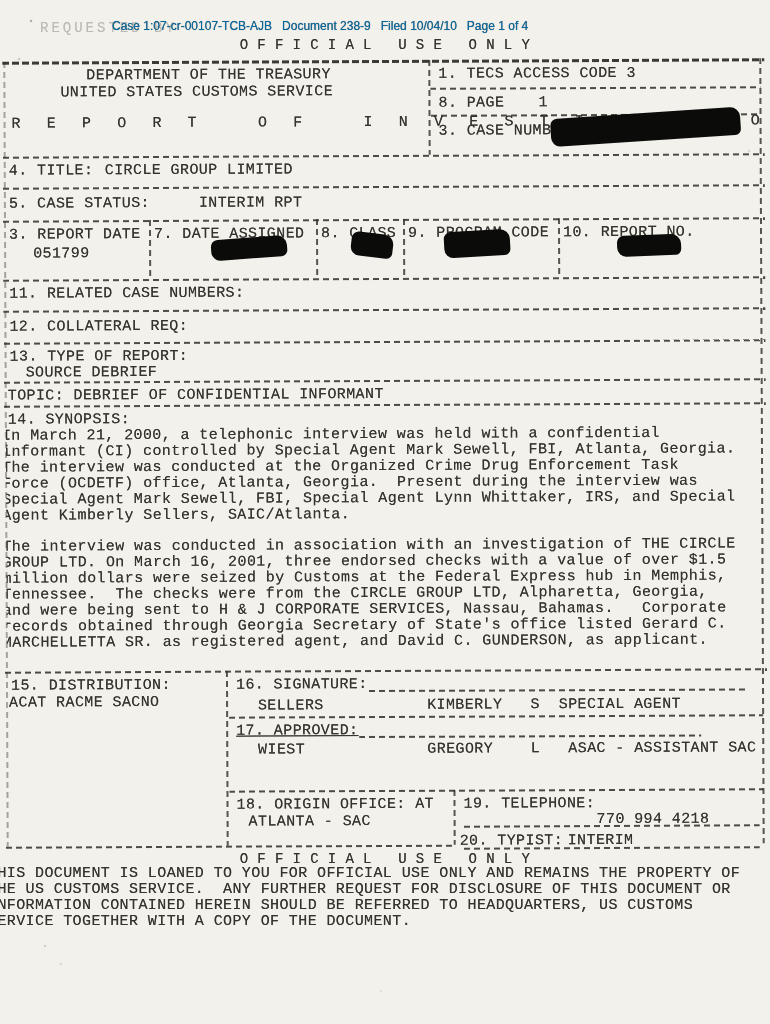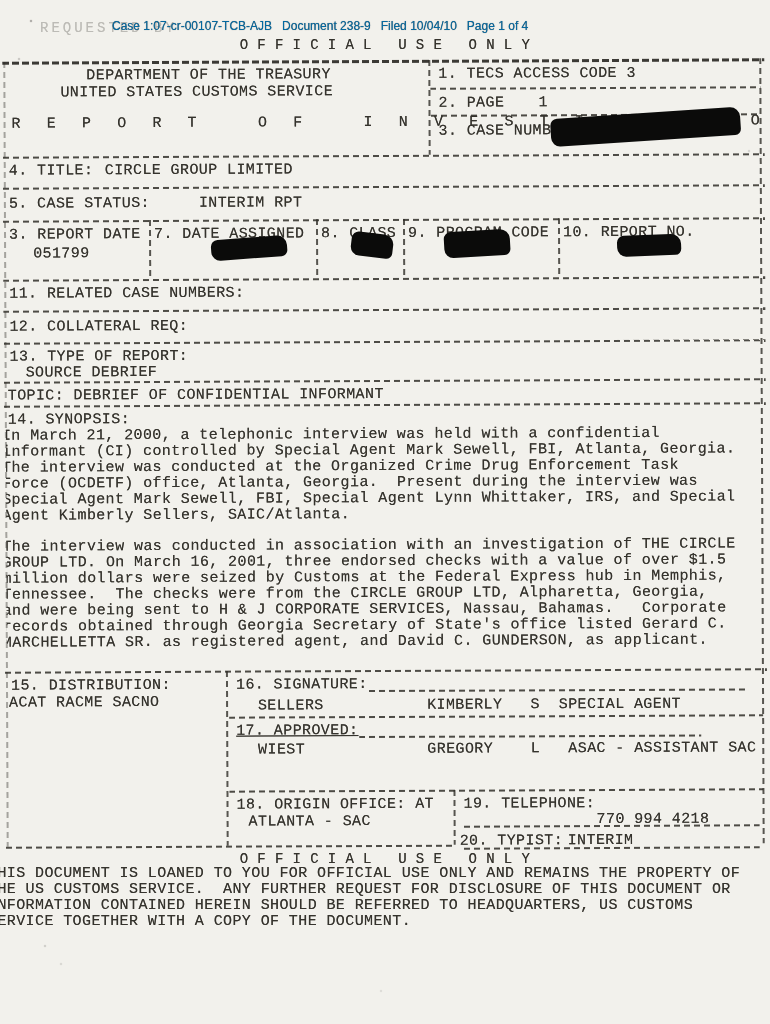--- a/index.html
+++ b/index.html
@@ -68,21 +68,21 @@
     <div class="dash-v" style="left:5px;top:0;height:785px;opacity:.5;"></div>
     <div class="dash-v" style="left:761px;top:0;height:785px;"></div>
     <div class="dash-h dash-strong" style="left:4px;top:0;width:762px;"></div>
 
     <span class="t" style="left:88px;top:7px;">DEPARTMENT OF THE TREASURY</span>
     <span class="t" style="left:62px;top:24px;">UNITED STATES CUSTOMS SERVICE</span>
     <span class="t" style="left:13px;top:55px;letter-spacing:8.6px;">R E P O R T   O F   I N V E S T I G A T I O N</span>
     <div class="dash-v" style="left:430px;top:0;height:95px;"></div>
     <span class="t" style="left:440px;top:7px;">1. TECS ACCESS CODE 3</span>
     <div class="dash-h" style="left:432px;top:28px;width:330px;"></div>
-    <span class="t" style="left:440px;top:36px;">2. PAGE</span>
+    <span class="t" style="left:440px;top:36px;">8. PAGE</span>
     <span class="t" style="left:540px;top:36px;">1</span>
     <div class="dash-h" style="left:432px;top:55px;width:330px;"></div>
     <span class="t" style="left:440px;top:64px;">3. CASE NUMBER</span>
     <div class="redaction" style="left:552px;top:54px;width:190px;height:28px;transform:rotate(-3.5deg);"></div>
 
     <div class="dash-h" style="left:4px;top:95px;width:762px;"></div>
 
     <span class="t" style="left:10px;top:102px;">4. TITLE:</span>
     <span class="t" style="left:106px;top:102px;">CIRCLE GROUP LIMITED</span>
 

